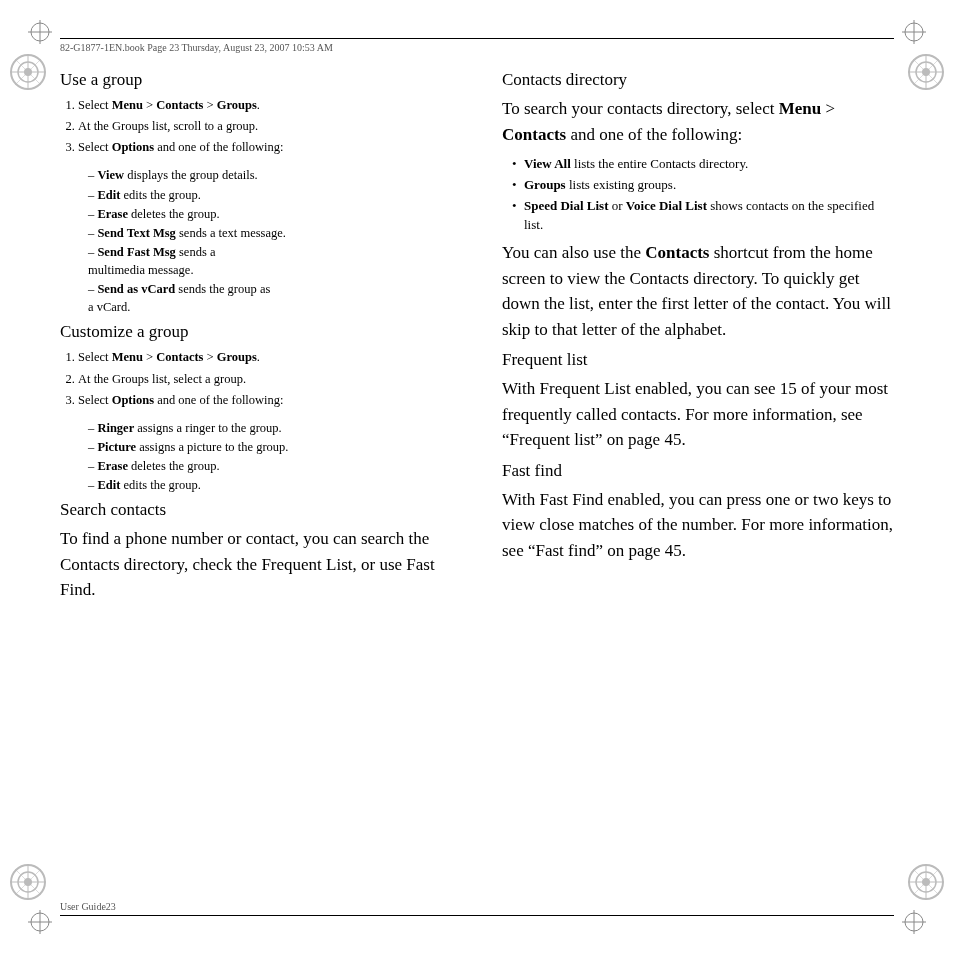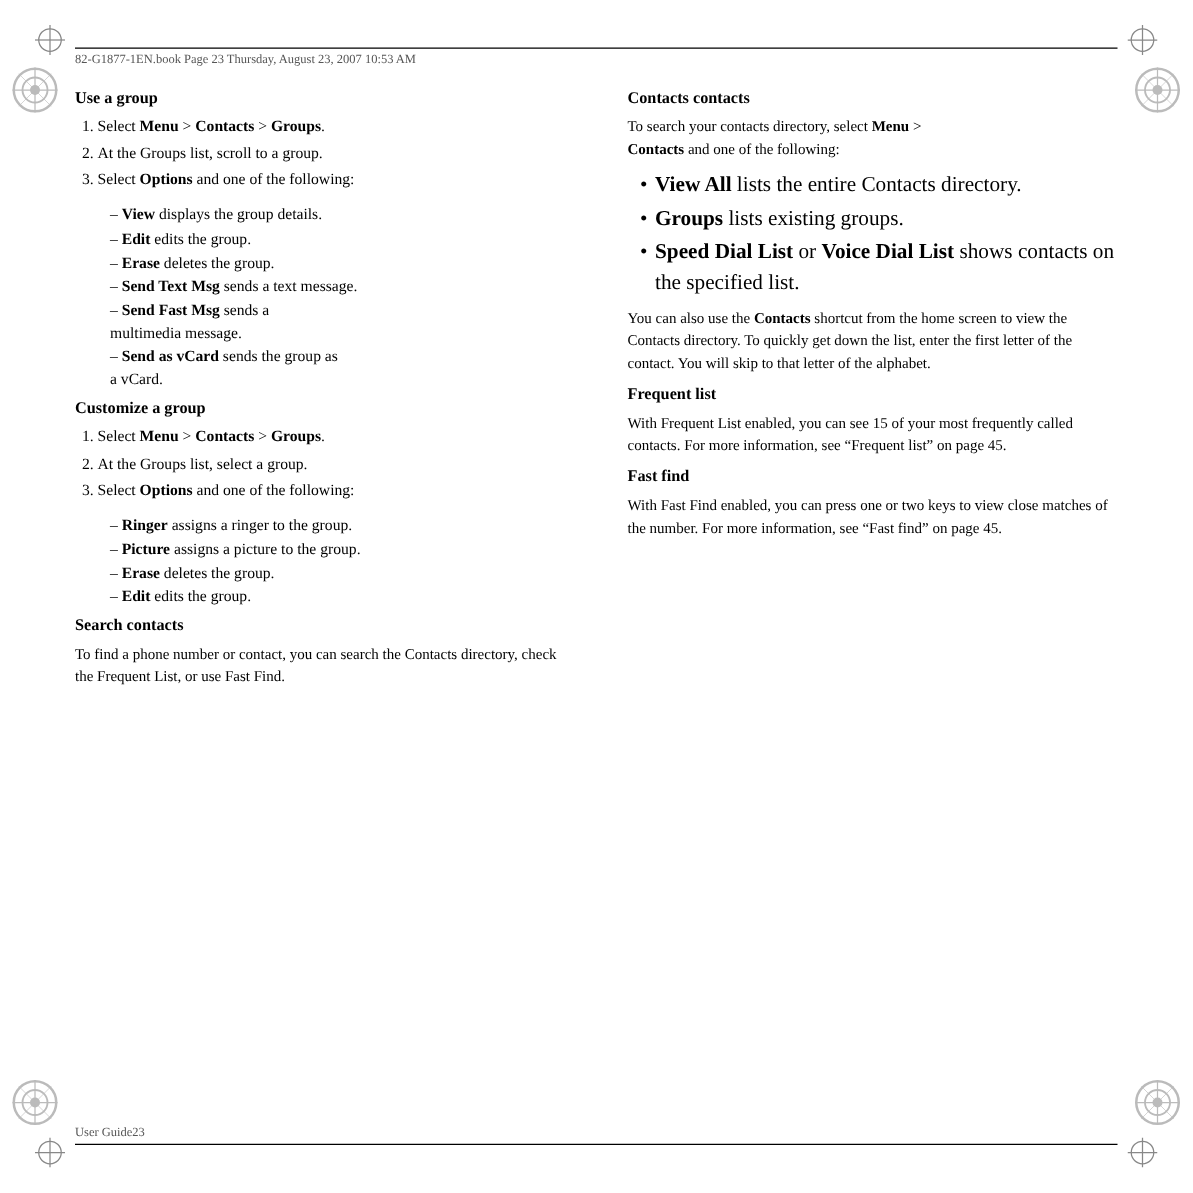--- a/index.html
+++ b/index.html
@@ -65,22 +65,22 @@
       padding-right: 10px;
     }
 
     .right-col {
       flex: 1;
       padding-left: 10px;
     }
 
     
     .section-title {
-      font-size: 13px;
-      font-weight: bold;
+      font-size: 17px;
+      font-weight: normal;
       margin-bottom: 6px;
       margin-top: 16px;
     }
 
     .section-title:first-child {
       margin-top: 0;
     }
 
     
     ol {
@@ -112,41 +112,41 @@
     }
 
     
     .bullet-list {
       list-style: none;
       margin-left: 10px;
       margin-bottom: 6px;
     }
 
     .bullet-list li {
-      font-size: 17px;
+      font-size: 13px;
       line-height: 1.45;
       margin-bottom: 2px;
       padding-left: 12px;
       position: relative;
     }
 
     .bullet-list li::before {
       content: "•";
       position: absolute;
       left: 0;
     }
 
     
     b {
       font-weight: bold;
     }
 
     
     .para {
-      font-size: 12px;
+      font-size: 17px;
       line-height: 1.5;
       margin-bottom: 8px;
     }
   </style>
 </head>
 <body>
 
 <div class="page">
 
   <div class="header-bar">
@@ -276,21 +276,21 @@
         <p class="para">
           To find a phone number or contact, you can search the Contacts directory, check the Frequent List, or use Fast Find.
         </p>
       </div>
 
     </div>
 
     <div class="right-col">
 
       <div>
-        <div class="section-title">Contacts contacts</div>
+        <div class="section-title">Contacts directory</div>
         <p class="para">
           To search your contacts directory, select <b>Menu</b> &gt;<br><b>Contacts</b> and one of the following:
         </p>
         <ul class="bullet-list">
           <li><b>View All</b> lists the entire Contacts directory.</li>
           <li><b>Groups</b> lists existing groups.</li>
           <li><b>Speed Dial List</b> or <b>Voice Dial List</b> shows contacts on the specified list.</li>
         </ul>
         <p class="para">
           You can also use the <b>Contacts</b> shortcut from the home screen to view the Contacts directory. To quickly get down the list, enter the first letter of the contact. You will skip to that letter of the alphabet.

